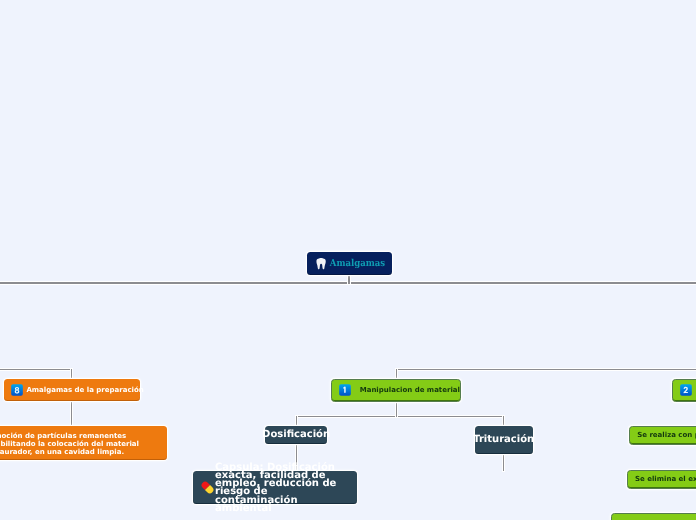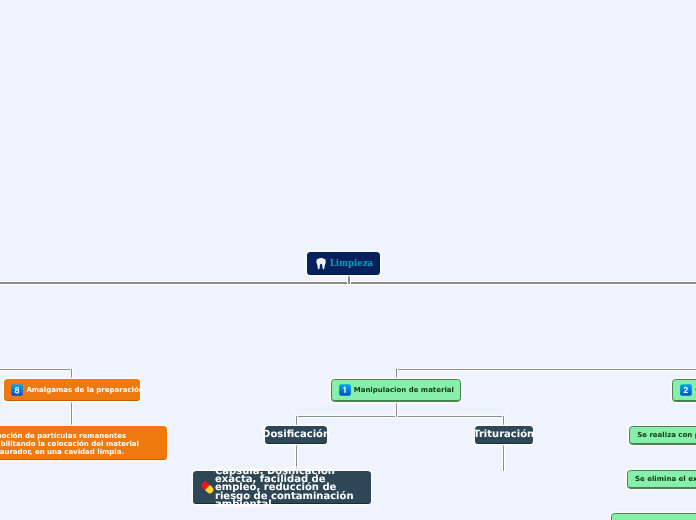--- a/index.html
+++ b/index.html
@@ -18,22 +18,22 @@
 
   #root{background:#06205d;border-radius:3.5px;padding:0 6.7px 0 9.1px;
         box-shadow:inset 0 -1px 0 rgba(0,0,0,.28), 0 0 0 1px #ffffff, 0 0 2.5px 1px rgba(255,255,255,.85);}
   #root .lbl{color:#0f9db2;font-family:"DejaVu Serif",serif;font-stretch:condensed;font-weight:bold;
              font-size:9.5px;line-height:12px;white-space:nowrap;}
 
   .orange{background:#ee7a0f;
           box-shadow:inset 0 -1px 0 rgba(120,55,0,.38), 0 0 0 1px #ffffff, 0 0 2.5px 1px rgba(255,255,255,.85);}
   .orange .lbl{color:#ffffff;font-weight:bold;font-size:7px;line-height:8.1px;}
 
-  .green{background:#86efac;border:1.2px solid #557d4e;
-         box-shadow:inset 0 -1px 0 rgba(10,45,10,.55), 0 0 0 1px #ffffff, 0 0 2.5px 1px rgba(255,255,255,.85);}
+  .green{background:#84cc16;border:1.2px solid #557d4e;
+         box-shadow:inset 0 -1px 0 rgba(10,45,10,.55), 0 0 0 1px #ffffff, 0 0 2.5px 1px rgba(255,255,255,.85);gap:6px;}
   .green .lbl{color:#13380f;font-weight:bold;font-size:7px;line-height:8.1px;}
 
   .slate{background:#2d4757;
          box-shadow:inset 0 -1px 0 rgba(0,20,35,.5), 0 0 0 1px #ffffff, 0 0 2.5px 1px rgba(255,255,255,.85);}
   .slate .lbl{color:#ffffff;font-weight:bold;font-size:10px;line-height:8.1px;}
 </style>
 </head>
 <body>
 
 <div id="canvas">
@@ -56,21 +56,21 @@
 
   <div class="conn" style="left:295.8px;top:444px;width:1.3px;height:27.2px;"></div>
   <div class="conn" style="left:502.7px;top:444px;width:1.3px;height:27.3px;"></div>
 
   <div class="node" id="root" style="left:306.5px;top:252.4px;height:22.3px;">
     <span class="ico" style="width:10.2px;height:13.4px;margin-right:4px;">
       <svg viewBox="0 0 32 40" width="10.2" height="13.4" aria-hidden="true">
         <path fill="#f0f2f7" d="M16 2.2c-4.3 0-5.9 1.9-9.1 1.9C3.4 4.1 1.4 7.1 1.4 12c0 5.1 1.5 8.6 2.6 12.6.9 3.3 1.3 7.9 1.9 10.2.5 1.9 1.3 3 2.7 3 1.6 0 2.3-1.2 2.7-3.2.5-2.6.9-8.2 1.5-11.1.4-2 1.4-3 3.2-3s2.8 1 3.2 3c.6 2.9 1 8.5 1.5 11.1.4 2 1.1 3.2 2.7 3.2 1.4 0 2.2-1.1 2.7-3 .6-2.3 1-6.9 1.9-10.2 1.1-4 2.6-7.5 2.6-12.6 0-4.9-2-7.9-5.5-7.9-3.2 0-4.8-1.9-9.1-1.9z"></path>
       </svg>
     </span>
-    <span class="lbl">Limpieza</span>
+    <span class="lbl">Amalgamas</span>
   </div>
 
   <div class="node orange" style="left:3.7px;top:379.4px;width:135.9px;height:21.7px;padding:0 7px 0 7.5px;">
     <span class="ico" style="width:12px;height:12px;margin-right:3.2px;">
         <svg viewBox="0 0 36 36" width="12" height="12" aria-hidden="true">
           <defs>
             <linearGradient id="kg8" x1="0" y1="0" x2="0" y2="1">
               <stop offset="0" stop-color="#00a7ee"></stop>
               <stop offset="1" stop-color="#0050c8"></stop>
             </linearGradient>
@@ -99,33 +99,33 @@
           <path d="M16.6 12.2l-1.5 1.1c-.45.34-.8.47-1.2.47-.95 0-1.7-.78-1.7-1.73 0-.6.3-1.1.86-1.52l3.05-2.26c.56-.42 1.1-.66 1.74-.66 1.3 0 2.18.83 2.18 2.2v15.3c0 1.4-.9 2.2-2.22 2.2-1.3 0-2.2-.8-2.2-2.2V12.2z" fill="#e9f6fe"></path>
         </svg>
       </span>
     <span class="lbl" style="white-space:nowrap;">Manipulacion de material</span>
   </div>
 
   <div class="node slate" style="left:265.2px;top:426.3px;width:61.8px;height:18px;padding:0 7px;justify-content:center;">
     <span class="lbl" style="white-space:nowrap;">Dosificación</span>
   </div>
 
-  <div class="node slate" style="left:193px;top:471px;width:178px;height:33.2px;padding:0 8px;">
+  <div class="node slate" style="left:193px;top:471px;width:164px;height:33.2px;padding:0 8px;">
     <span class="ico" style="width:15px;height:15px;margin-left:-1px;margin-right:0px;">
         <svg viewBox="0 0 36 36" width="15" height="15" aria-hidden="true">
           <g transform="rotate(45 18 18)">
             <path d="M1.6 18a8.6 8.6 0 0 1 8.6-8.6H18v17.2h-7.8A8.6 8.6 0 0 1 1.6 18z" fill="#f01818"></path>
             <path d="M34.4 18a8.6 8.6 0 0 0-8.6-8.6H18v17.2h7.8A8.6 8.6 0 0 0 34.4 18z" fill="#fcd42e"></path>
           </g>
         </svg>
       </span>
     <span class="lbl multi" style="width:173px;">Capsula: Dosificación exacta, facilidad de empleo, reducción de riesgo de contaminación ambiental</span>
   </div>
 
-  <div class="node slate" style="left:474.7px;top:426.3px;width:58px;height:18px;padding:0 7px;justify-content:center;">
+  <div class="node slate" style="left:474.7px;top:426.3px;width:58px;height:28px;padding:0 7px;justify-content:center;">
     <span class="lbl" style="white-space:nowrap;">Trituración</span>
   </div>
 
 
   <div class="node green" style="left:672px;top:378.5px;width:130px;height:23px;padding:0 7px;">
     <span class="ico" style="width:12px;height:12px;margin-right:3.2px;">
         <svg viewBox="0 0 36 36" width="12" height="12" aria-hidden="true">
           <defs>
             <linearGradient id="kg2" x1="0" y1="0" x2="0" y2="1">
               <stop offset="0" stop-color="#00a7ee"></stop>

